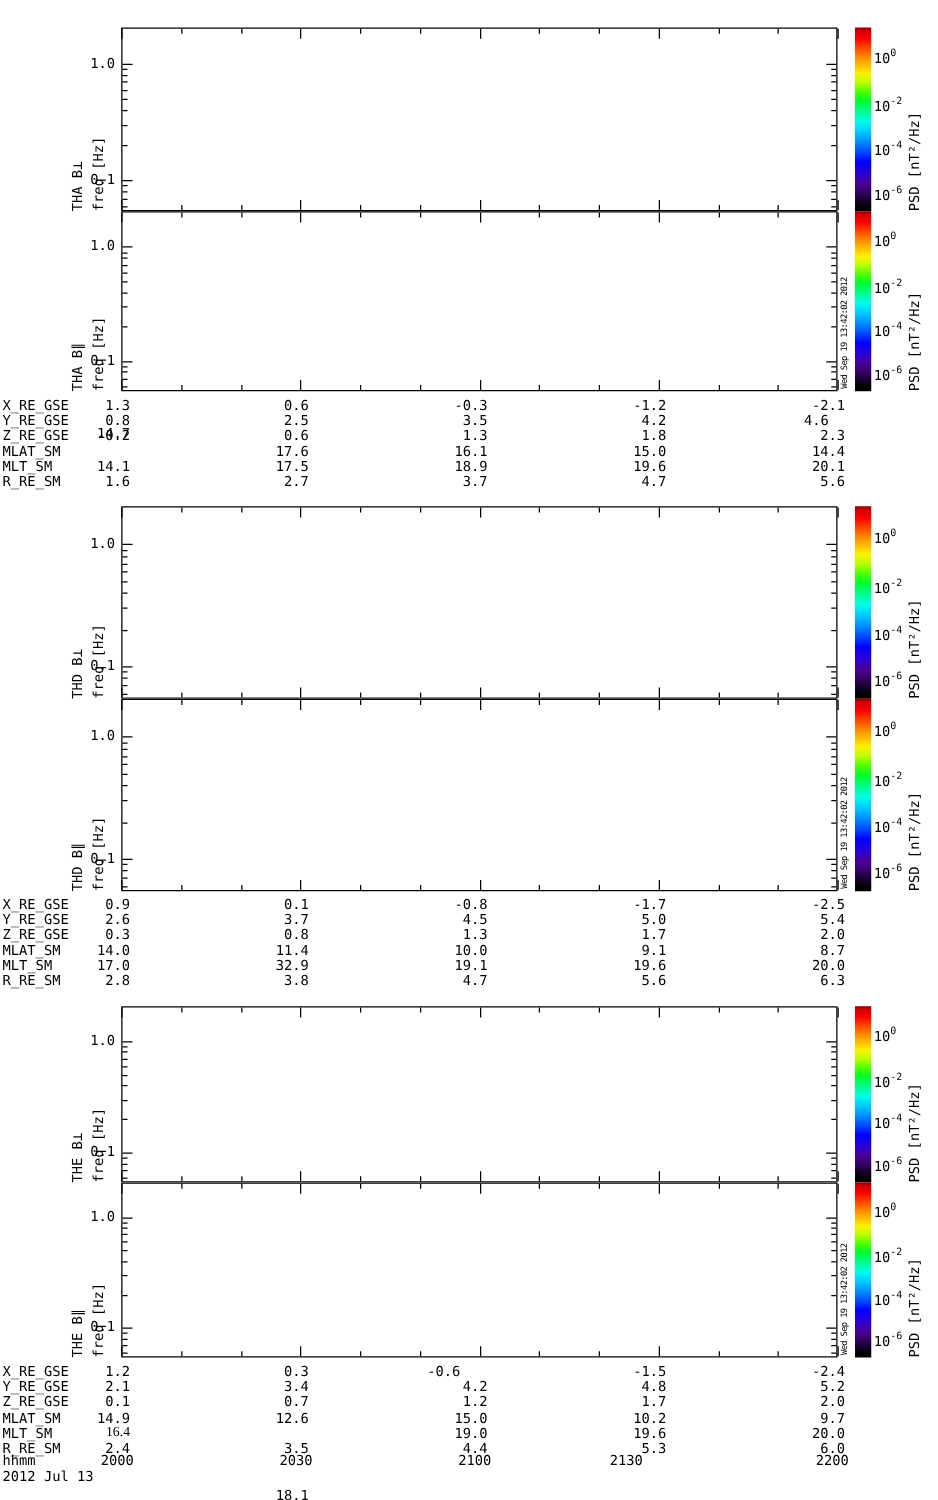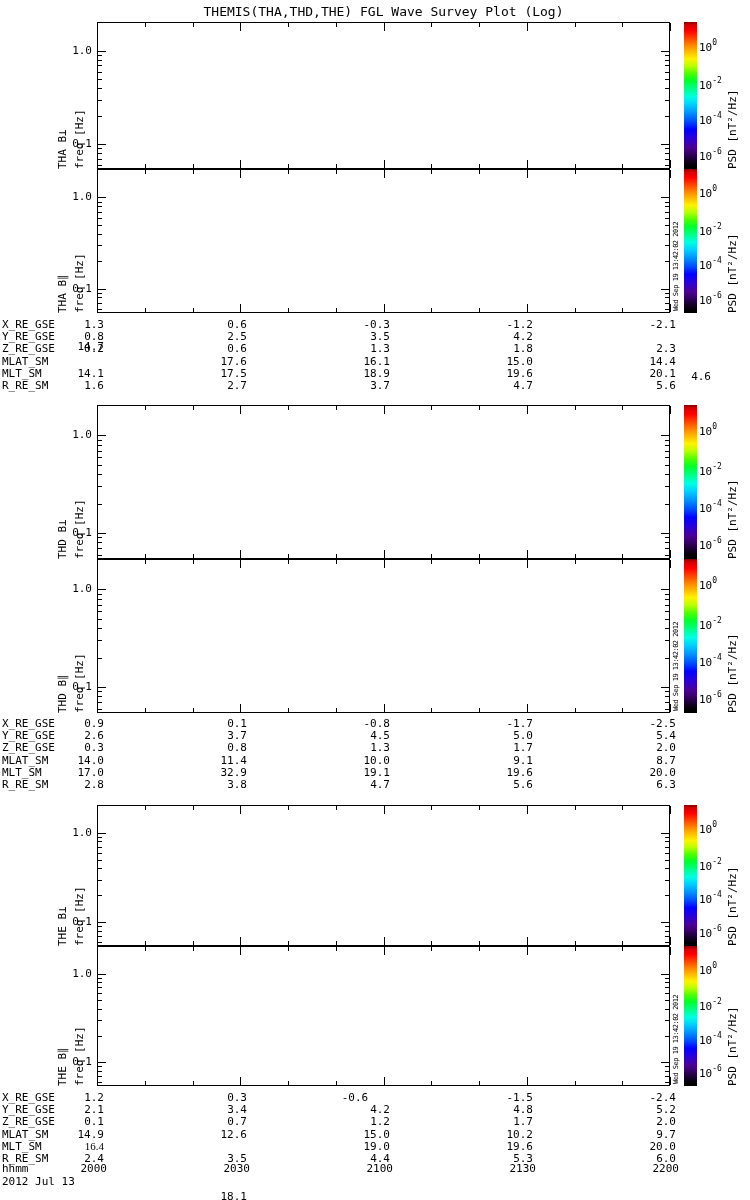--- a/index.html
+++ b/index.html
@@ -22,21 +22,20 @@
   .ephem-label{text-align:left;}
   .ephem-val{text-align:right;}
   .colorbar{position:absolute;}
   .ts{font-size:7px;letter-spacing:-0.5px;}
   .axlab{font-size:11px;}
 </style>
 </head>
 <body>
 
 <div id="canvas">
-  <div class="txt title" style="left:97px;top:4px;width:573px;">THEMIS(THA,THD,THE) FGL Wave Survey Plot (Log)</div>
   <div id="plot-root">
       <div class="panel" style="left: 97px; top: 22px; width: 573px; height: 147px;"></div>
       <div class="tick" style="left: 97px; top: 23px; width: 1px; height: 8px;"></div>
       <div class="tick" style="left: 97px; top: 160px; width: 1px; height: 8px;"></div>
       <div class="tick" style="left: 145px; top: 23px; width: 1px; height: 4px;"></div>
       <div class="tick" style="left: 145px; top: 164px; width: 1px; height: 4px;"></div>
       <div class="tick" style="left: 193px; top: 23px; width: 1px; height: 4px;"></div>
       <div class="tick" style="left: 193px; top: 164px; width: 1px; height: 4px;"></div>
       <div class="tick" style="left: 240px; top: 23px; width: 1px; height: 8px;"></div>
       <div class="tick" style="left: 240px; top: 160px; width: 1px; height: 8px;"></div>
@@ -166,21 +165,21 @@
       <div class="txt ephem ephem-val" style="left: 34px; top: 318px; width: 70px;">1.3</div>
       <div class="txt ephem ephem-val" style="left: 177px; top: 318px; width: 70px;">0.6</div>
       <div class="txt ephem ephem-val" style="left: 320px; top: 318px; width: 70px;">-0.3</div>
       <div class="txt ephem ephem-val" style="left: 463px; top: 318px; width: 70px;">-1.2</div>
       <div class="txt ephem ephem-val" style="left: 606px; top: 318px; width: 70px;">-2.1</div>
       <div class="txt ephem ephem-label" style="left: 2px; top: 330.2px;">Y_RE_GSE</div>
       <div class="txt ephem ephem-val" style="left: 34px; top: 330.2px; width: 70px;">0.8</div>
       <div class="txt ephem ephem-val" style="left: 177px; top: 330.2px; width: 70px;">2.5</div>
       <div class="txt ephem ephem-val" style="left: 320px; top: 330.2px; width: 70px;">3.5</div>
       <div class="txt ephem ephem-val" style="left: 463px; top: 330.2px; width: 70px;">4.2</div>
-      <div class="txt ephem ephem-val" style="left: 641px; top: 330.2px; width: 70px; margin-top: 40px;">4.6</div>
+      <div class="txt ephem ephem-val" style="left: 593px; top: 330.2px; width: 70px;">4.6</div>
       <div class="txt ephem ephem-label" style="left: 2px; top: 342.4px;">Z_RE_GSE</div>
       <div class="txt ephem ephem-val" style="left: 34px; top: 342.4px; width: 70px;">-0.2</div>
       <div class="txt ephem ephem-val" style="left: 177px; top: 342.4px; width: 70px;">0.6</div>
       <div class="txt ephem ephem-val" style="left: 320px; top: 342.4px; width: 70px;">1.3</div>
       <div class="txt ephem ephem-val" style="left: 463px; top: 342.4px; width: 70px;">1.8</div>
       <div class="txt ephem ephem-val" style="left: 606px; top: 342.4px; width: 70px;">2.3</div>
       <div class="txt ephem ephem-label" style="left: 2px; top: 354.6px;">MLAT_SM</div>
       <div class="txt ephem ephem-val" style="left: 34px; top: 340px; width: 70px;">14.7</div>
       <div class="txt ephem ephem-val" style="left: 177px; top: 354.6px; width: 70px;">17.6</div>
       <div class="txt ephem ephem-val" style="left: 320px; top: 354.6px; width: 70px;">16.1</div>
@@ -528,18 +527,18 @@
       <div class="txt ephem ephem-val" style="left: 606px; top: 1139.8px; width: 70px;">20.0</div>
       <div class="txt ephem ephem-label" style="left: 2px; top: 1152px;">R_RE_SM</div>
       <div class="txt ephem ephem-val" style="left: 34px; top: 1152px; width: 70px;">2.4</div>
       <div class="txt ephem ephem-val" style="left: 177px; top: 1152px; width: 70px;">3.5</div>
       <div class="txt ephem ephem-val" style="left: 320px; top: 1152px; width: 70px;">4.4</div>
       <div class="txt ephem ephem-val" style="left: 463px; top: 1152px; width: 70px;">5.3</div>
       <div class="txt ephem ephem-val" style="left: 606px; top: 1152px; width: 70px;">6.0</div>
       <div class="txt ephem ephem-val" style="left: 37px; top: 1162px; width: 70px;">2000</div>
       <div class="txt ephem ephem-val" style="left: 180px; top: 1162px; width: 70px;">2030</div>
       <div class="txt ephem ephem-val" style="left: 323px; top: 1162px; width: 70px;">2100</div>
-      <div class="txt ephem ephem-val" style="left: 466px; top: 1162px; width: 70px;">2130</div>
+      <div class="txt ephem ephem-val" style="left: 466px; top: 1162px; width: 70px; text-align: center;">2130</div>
       <div class="txt ephem ephem-val" style="left: 609px; top: 1162px; width: 70px;">2200</div>
     </div>
   <div class="txt ephem" style="left:2px;top:1162px;">hhmm</div>
   <div class="txt ephem" style="left:2px;top:1175px;">2012 Jul 13</div>
 </div>
 
 </body></html>

